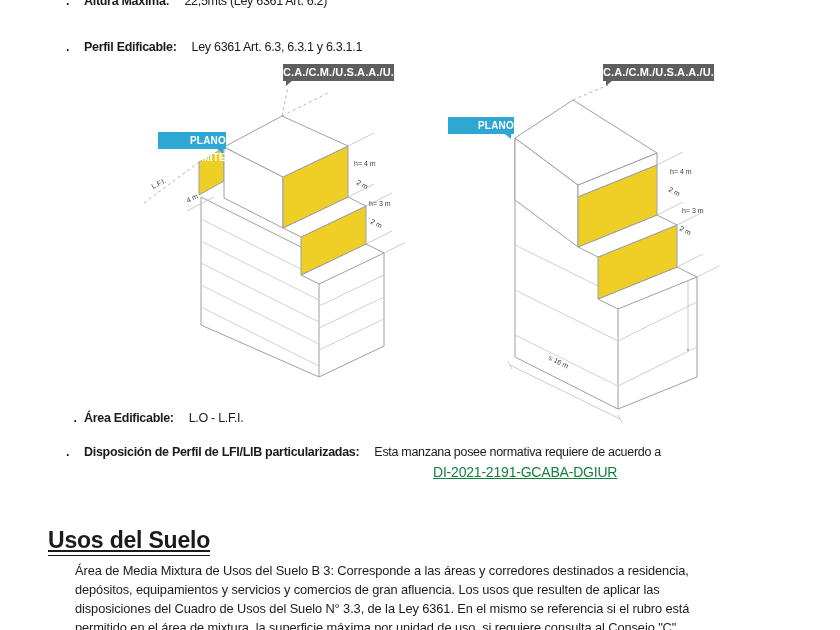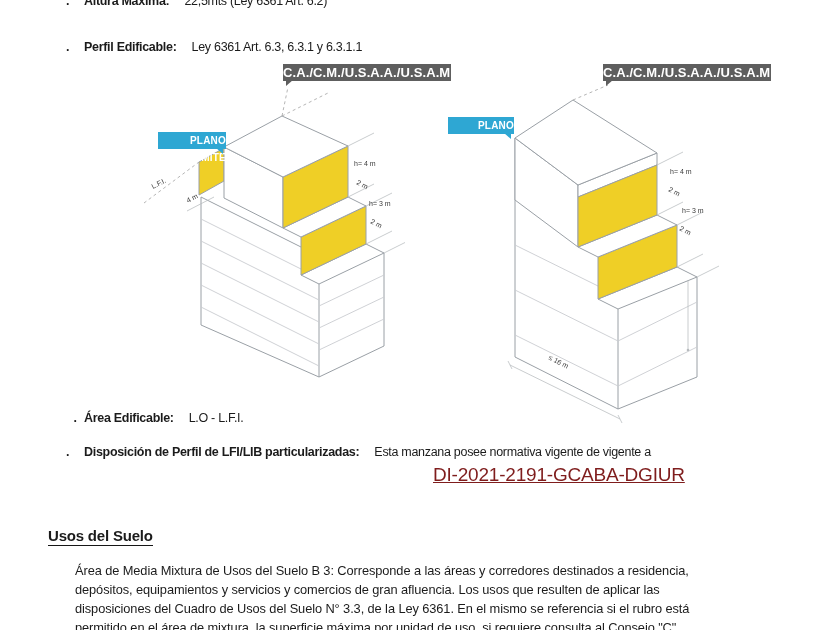--- a/index.html
+++ b/index.html
@@ -3,44 +3,44 @@
 <meta charset="utf-8">
 <style>
   html,body{margin:0;padding:0;background:#fff;}
   body{width:840px;height:630px;position:relative;overflow:hidden;
        font-family:"Liberation Sans",sans-serif;color:#1b1b1b;}
   
   .item{position:absolute;left:66px;white-space:nowrap;font-size:12.5px;letter-spacing:-0.3px;}
   .item .dot{display:inline-block;width:18px;font-weight:bold;}
   .item .lbl{font-weight:bold;}
   .item .val{margin-left:15px;}
-  .ref-link{position:absolute;left:433px;top:464px;font-size:19px;letter-spacing:-0.2px;
-            text-decoration:underline;color:#7f1d1d;}
+  .ref-link{position:absolute;left:433px;top:464px;font-size:14px;letter-spacing:-0.2px;
+            text-decoration:underline;color:#15803d;}
   
   .diagram{position:absolute;}
-  .codebox{position:absolute;top:-21px;width:168px;height:17px;line-height:17px;text-align:center;
-           background:var(--c-gray_box,#5E5E5E);color:#fff;font-weight:bold;font-size:13px;
+  .codebox{position:absolute;top:-21px;width:111px;height:17px;line-height:17px;text-align:center;
+           background:var(--c-gray_box,#5E5E5E);color:#fff;font-weight:bold;font-size:11px;
            letter-spacing:0.1px;}
   .codebox:after{content:"";position:absolute;left:3px;bottom:-5px;width:0;height:0;
            border-top:6px solid var(--c-gray_box,#5E5E5E);border-right:7px solid transparent;}
   .planobox{position:absolute;height:17px;line-height:17px;text-align:right;
            background:var(--c-cyan,#2EA7D3);color:#fff;font-weight:bold;font-size:10px;
            letter-spacing:0.2px;}
   .planobox:after{content:"";position:absolute;right:3px;bottom:-5px;width:0;height:0;
            border-top:6px solid var(--c-cyan,#2EA7D3);border-left:7px solid transparent;}
   svg text{font-size:7px;fill:#3a3a3a;}
   svg .face{stroke:var(--c-line,#9AA0A6);stroke-width:1;stroke-linejoin:round;fill:#fff;}
   svg .yellow{fill:var(--c-yellow,#EFCF26);}
   svg .edge{stroke:var(--c-line,#9AA0A6);stroke-width:1;fill:none;}
   svg .floor{stroke:var(--c-floor_line,#C9CCD0);stroke-width:0.9;fill:none;}
   svg .dash{stroke:var(--c-dash,#ADADAD);stroke-width:0.9;stroke-dasharray:3,3;fill:none;}
   svg .dim{stroke:var(--c-dim,#B7BBBE);stroke-width:0.75;fill:none;}
   
-  .heading{position:absolute;left:48px;top:527px;font-size:15px;font-weight:bold;
-           letter-spacing:-0.2px;border-bottom:1.6px solid #161616;padding-bottom:1px;}
+  .heading{position:absolute;left:48px;top:527px;font-size:23px;font-weight:bold;
+           letter-spacing:-0.2px;border-bottom:1.6px solid #161616;padding-bottom:1px;text-decoration:underline;}
   .para-line{position:absolute;left:75px;white-space:nowrap;font-size:13.5px;
            letter-spacing:-0.1px;transform:scaleX(0.95);transform-origin:left;}
 </style>
 </head>
 <body>
 
 <div class="item" style="top:-6px;">
   <span class="dot">.</span><span class="lbl">Altura Máxima:</span><span class="val">22,5mts (Ley 6361 Art. 6.2)</span>
 </div>
 
@@ -146,21 +146,21 @@
     <text x="249" y="145" transform="rotate(27 249 145)">2 m</text>
     <text x="118" y="274" transform="rotate(27 118 274)">≤ 16 m</text>
   </svg>
 </div>
 
 <div class="item" style="top:411px;text-align:center;">
   <span class="dot">.</span><span class="lbl">Área Edificable:</span><span class="val">L.O - L.F.I.</span>
 </div>
 
 <div class="item" style="top:445px;">
-  <span class="dot">.</span><span class="lbl">Disposición de Perfil de LFI/LIB particularizadas:</span><span class="val">Esta manzana posee normativa vigente de vigente a</span>
+  <span class="dot">.</span><span class="lbl">Disposición de Perfil de LFI/LIB particularizadas:</span><span class="val">Esta manzana posee normativa requiere de acuerdo a</span>
 </div>
 
 <a class="ref-link" href="#">DI-2021-2191-GCABA-DGIUR</a>
 
 <div class="heading">Usos del Suelo</div>
 
 <div class="para-line" style="top:563px;">Área de Media Mixtura de Usos del Suelo B 3:  Corresponde a las áreas y corredores destinados a residencia,</div>
 <div class="para-line" style="top:582px;">depósitos, equipamientos y servicios y comercios de gran afluencia. Los usos que resulten de aplicar las</div>
 <div class="para-line" style="top:601px;">disposiciones del Cuadro de Usos del Suelo N° 3.3, de la Ley 6361. En el mismo se referencia si el rubro está</div>
 <div class="para-line" style="top:620px;">permitido en el área de mixtura, la superficie máxima por unidad de uso, si requiere consulta al Consejo "C"</div>

